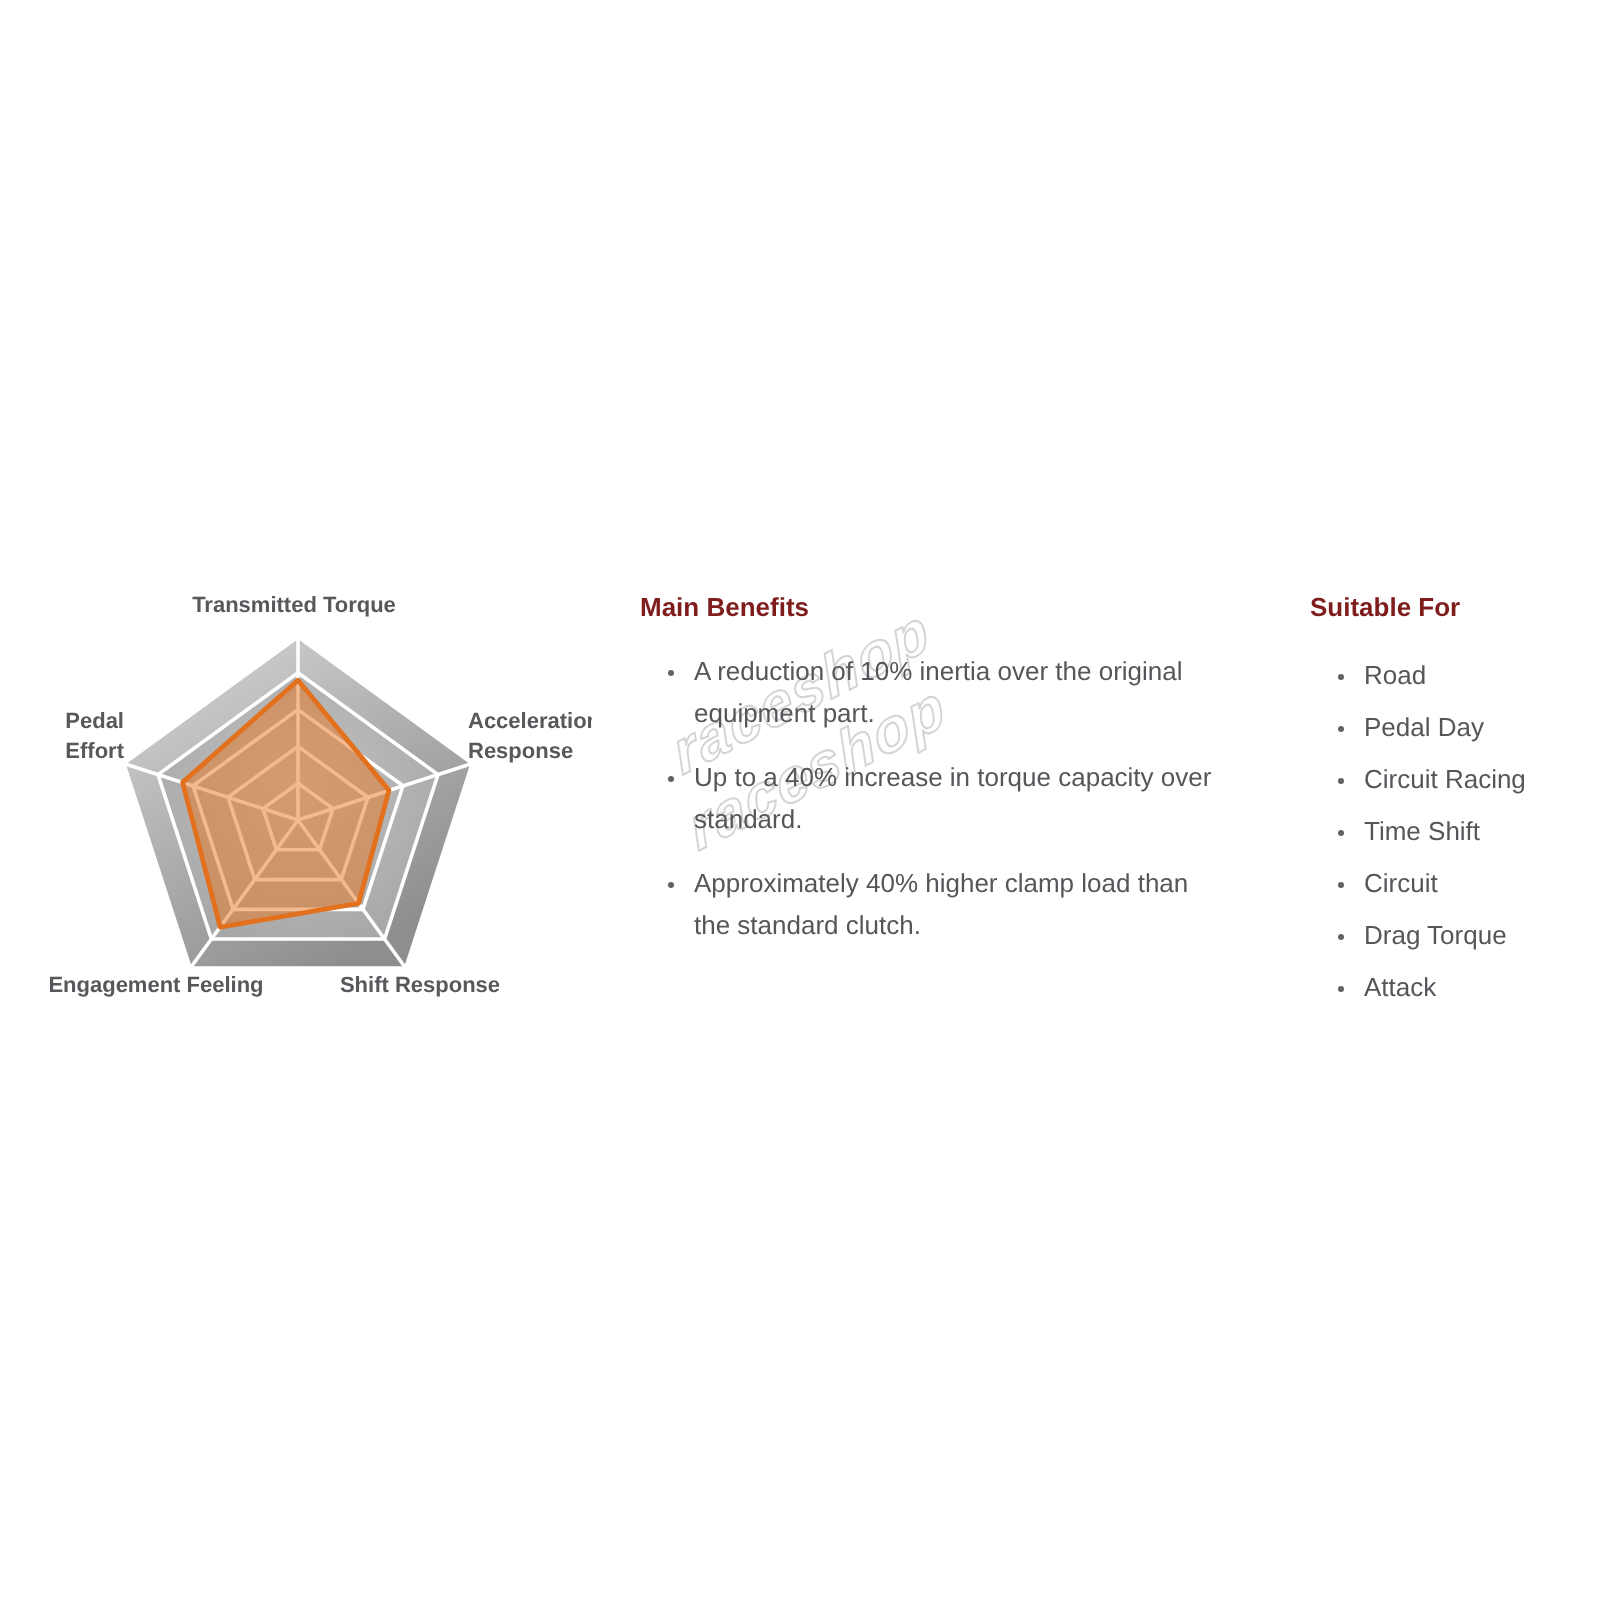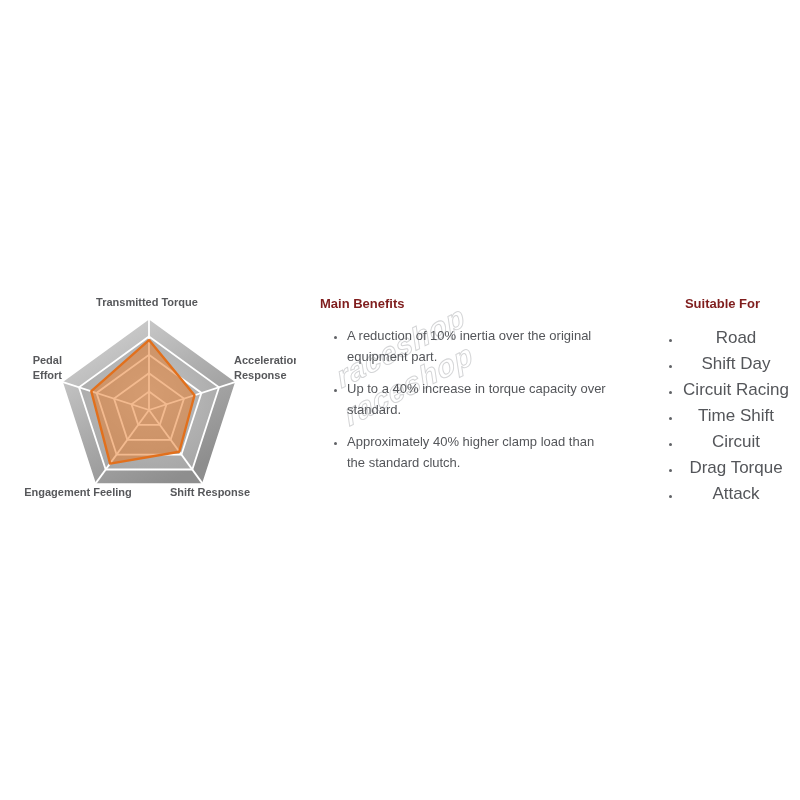--- a/index.html
+++ b/index.html
@@ -20,22 +20,22 @@
   .watermark .w2{left:14px;top:72px;}
   .col{position:absolute;top:295px;z-index:1;}
   .col h3{
     margin:0 0 13px 0;font-size:13px;line-height:17px;font-weight:bold;color:#7f1d1d;
   }
   .col ul{margin:0;padding:0 0 0 27px;list-style:disc;}
   .col ul li{color:#54565a;}
   .col ul li::marker{color:#606266;font-size:11px;}
   .benefits-col{left:320px;width:292px;}
   .benefits-col li{font-size:13px;line-height:21px;margin-bottom:11px;}
-  .suitable-col{left:655px;width:135px;text-align:center;}
-  .suitable-col li{font-size:17px;line-height:26px;}
+  .suitable-col{left:655px;width:135px;}
+  .suitable-col li{font-size:13px;line-height:26px;}
 </style>
 </head>
 <body>
 
 <div class="chart-area">
   <svg id="radar" width="280" height="212" viewBox="0 0 280 212">
       <defs>
         <linearGradient id="gmetal" x1="0" y1="0" x2="0.6" y2="1">
           <stop offset="0" stop-color="#d9d9d9"></stop>
           <stop offset="0.55" stop-color="#aeaeae"></stop>
@@ -77,20 +77,20 @@
       <li>A reduction of 10% inertia over the original equipment part.</li>
       <li>Up to a 40% increase in torque capacity over standard.</li>
       <li>Approximately 40% higher clamp load than the standard clutch.</li>
     </ul>
 </section>
 
 <section class="col suitable-col">
   <h3>Suitable For</h3>
   <ul>
       <li>Road</li>
-      <li>Shift Day</li>
+      <li>Pedal Day</li>
       <li>Circuit Racing</li>
       <li>Time Shift</li>
       <li>Circuit</li>
       <li>Drag Torque</li>
       <li>Attack</li>
     </ul>
 </section>
 
 </body></html>

